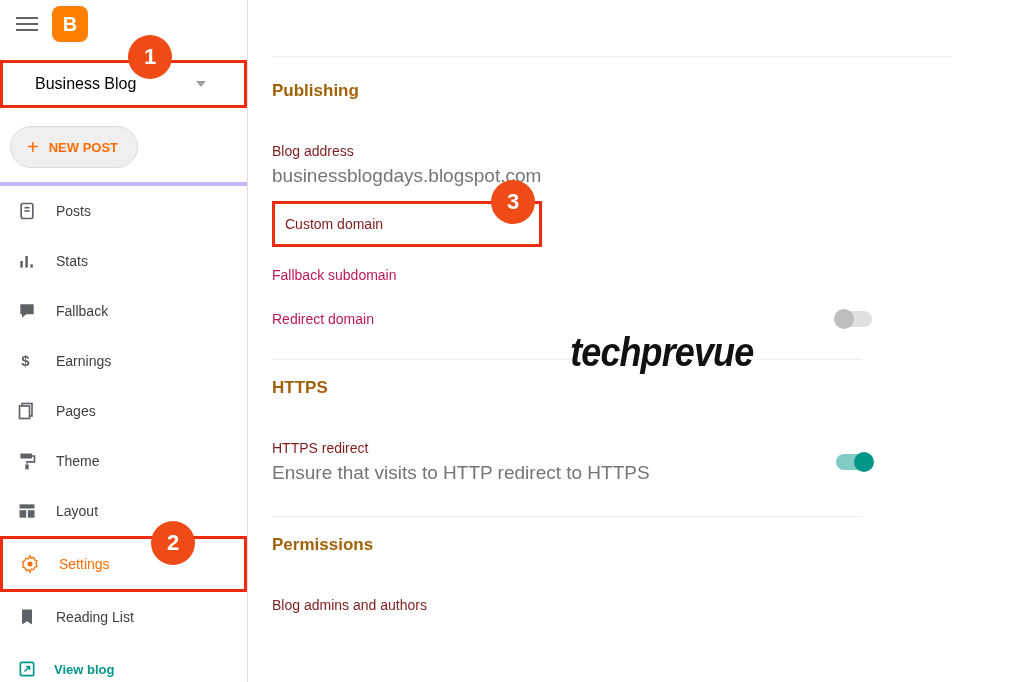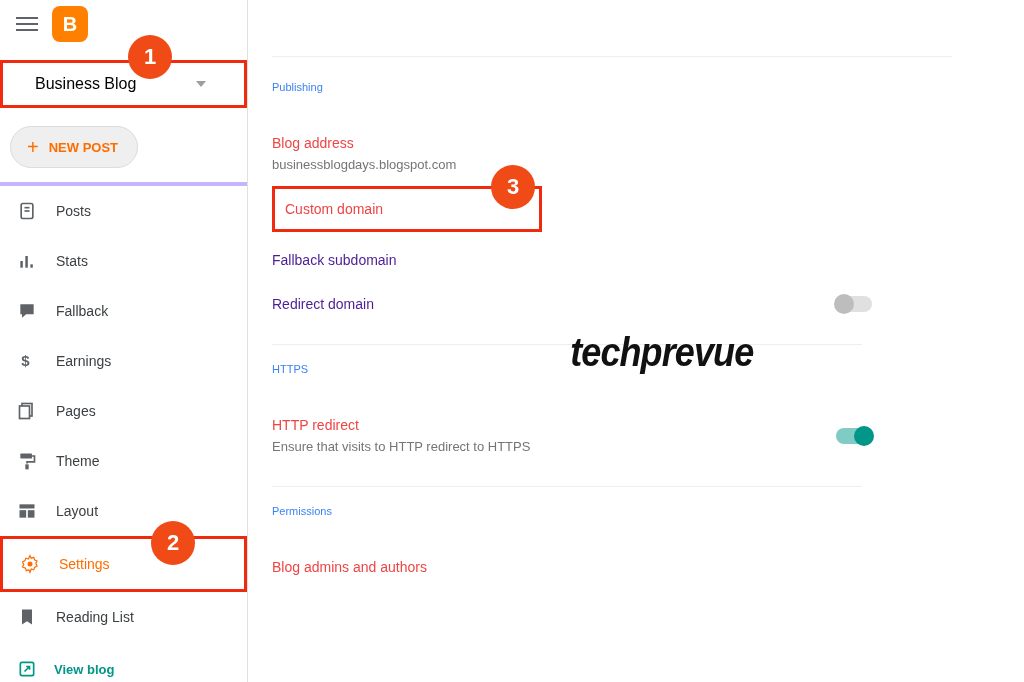--- a/index.html
+++ b/index.html
@@ -18,26 +18,26 @@
     .nav-item { display: flex; align-items: center; gap: 18px; padding: 14px 16px; color: #3c4043; font-size: 14px; position: relative; }
     .nav-item.active { color: #ff6d00; }
     .nav-item.boxed { border: 3px solid #f02a0e; }
     .nav-icon { width: 22px; height: 22px; display: flex; align-items: center; justify-content: center; fill: #5f6368; color:#5f6368; }
     .nav-item.active .nav-icon { fill: #ff6d00; color:#ff6d00; }
     .view-blog { display: flex; align-items: center; gap: 16px; padding: 10px 16px; color: #009688; font-size: 13px; font-weight: 600; margin-top: 6px; }
     .view-blog .nav-icon { fill: #009688; color:#009688; }
 
     .main { flex: 1; padding: 0 0 0 24px; }
     .main-divider { border-top: 1px solid #eee; margin: 56px 0 24px 0; width: 680px; }
-    .section-title { font-size: 11px; font-weight: 400; color: #3b82f6; margin-bottom: 28px; }
+    .section-title { font-size: 17px; font-weight: 700; color: #a16207; margin-bottom: 28px; }
     .settings-block { width: 600px; }
     .row { padding: 14px 0; }
-    .row-label { font-size: 14px; color: #ef4444; }
-    .row-value { font-size: 13px; color: #757575; margin-top: 6px; }
-    .row.muted .row-label { color: #4c1d95; }
+    .row-label { font-size: 14px; color: #7f1d1d; }
+    .row-value { font-size: 19px; color: #757575; margin-top: 6px; }
+    .row.muted .row-label { color: #be185d; }
     .custom-domain-box { border: 3px solid #f02a0e; padding: 12px 10px; margin: 0 0 6px 0; width: 270px; position: relative; }
     .switch-row { display: flex; justify-content: space-between; align-items: center; }
     .switch { width: 36px; height: 16px; border-radius: 8px; background: #e0e0e0; position: relative; }
     .switch .knob { width: 20px; height: 20px; border-radius: 50%; background: #bdbdbd; position: absolute; top: -2px; left: -2px; }
     .switch.on { background: #80cbc4; }
     .switch.on .knob { background: #009688; left: 18px; }
     .hr { border-top: 1px solid #eee; margin: 18px 0; width: 590px; }
 
     .badge { position: absolute; width: 44px; height: 44px; border-radius: 50%; background: #f04a17; color: #fff; display: flex; align-items: center; justify-content: center; font-size: 22px; font-weight: 700; z-index: 10; }
     .badge1 { top: 35px; left: 128px; }
@@ -191,21 +191,21 @@
             <div class="knob"></div>
           </div>
       </div>
 
       <div class="hr"></div>
 
       <h2 class="section-title">HTTPS</h2>
 
       <div class="row switch-row">
         <div>
-          <div class="row-label">HTTP redirect</div>
+          <div class="row-label">HTTPS redirect</div>
           <div class="row-value">Ensure that visits to HTTP redirect to HTTPS</div>
         </div>
         <div class="switch on">
             <div class="knob"></div>
           </div>
       </div>
 
       <div class="hr"></div>
 
       <h2 class="section-title">Permissions</h2>

